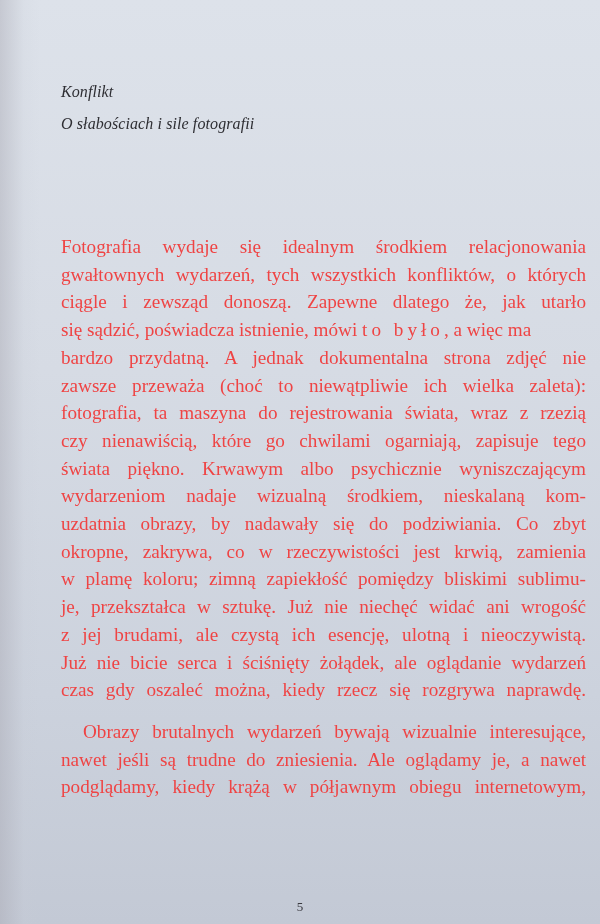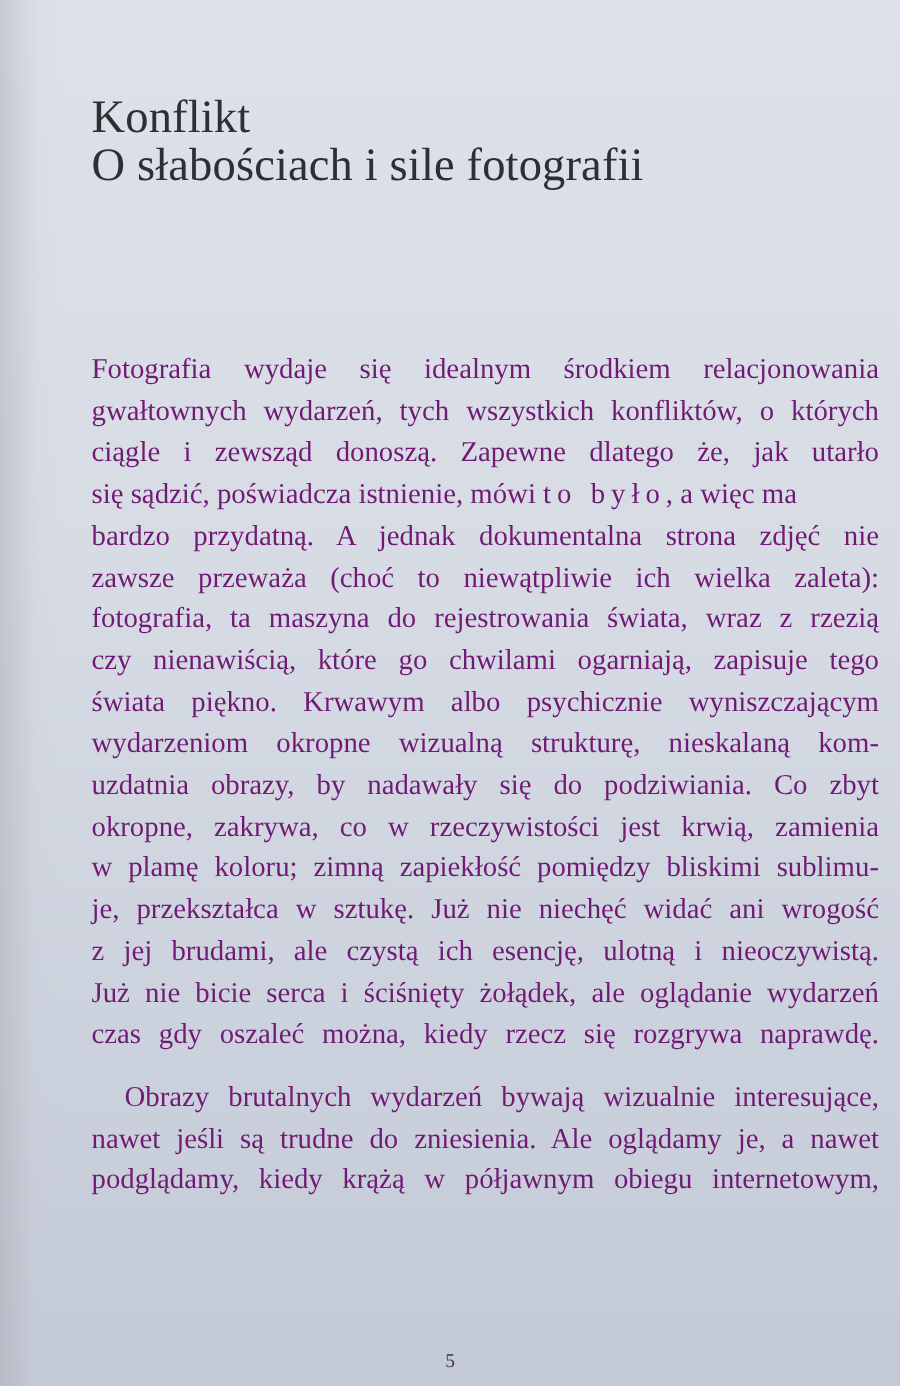--- a/index.html
+++ b/index.html
@@ -22,36 +22,37 @@
       background: linear-gradient(90deg, rgba(170,170,180,0.45) 0%, rgba(200,204,214,0.15) 60%, rgba(220,224,232,0) 100%);
     }
     .page {
       position: absolute;
       left: 61px;
       top: 0;
       width: 520px;
     }
     .chapter-title {
       position: absolute;
-      top: 62px;
+      top: 76px;
       left: 0;
-      font-size: 31px;
+      font-style: italic;
+      font-size: 16px;
       line-height: 32px;
       color: #2e2e33;
       letter-spacing: 0.1px;
     }
     .chapter-title div { white-space: nowrap; }
     .body-text {
       position: absolute;
       top: 233px;
       left: 0;
       width: 520px;
       font-size: 19.2px;
       line-height: 27.7px;
-      color: #701a75;
+      color: #ef4444;
     }
     .line {
       white-space: nowrap;
       display: block;
       text-align: justify;
       text-align-last: justify;
       width: 525px;
     }
     .line.indent {
       padding-left: 22px;
@@ -84,21 +85,21 @@
     <div>
       <span class="line">Fotografia wydaje się idealnym środkiem relacjonowania</span>
       <span class="line">gwałtownych wydarzeń, tych wszystkich konfliktów, o których</span>
       <span class="line">ciągle i zewsząd donoszą. Zapewne dlatego że, jak utarło</span>
       <span class="line" style="text-align-last:left;"><span>się sądzić, poświadcza istnienie, mówi</span> <span class="spaced">to było</span><span>, a więc ma</span></span>
       <span class="line">bardzo przydatną. A jednak dokumentalna strona zdjęć nie</span>
       <span class="line">zawsze przeważa (choć to niewątpliwie ich wielka zaleta):</span>
       <span class="line">fotografia, ta maszyna do rejestrowania świata, wraz z rzezią</span>
       <span class="line">czy nienawiścią, które go chwilami ogarniają, zapisuje tego</span>
       <span class="line">świata piękno. Krwawym albo psychicznie wyniszczającym</span>
-      <span class="line">wydarzeniom okropne wizualną strukturę, nieskalaną kom-</span>
+      <span class="line">wydarzeniom nadaje wizualną środkiem, nieskalaną kom-</span>
       <span class="line">uzdatnia obrazy, by nadawały się do podziwiania. Co zbyt</span>
       <span class="line">okropne, zakrywa, co w rzeczywistości jest krwią, zamienia</span>
       <span class="line">w plamę koloru; zimną zapiekłość pomiędzy bliskimi sublimu-</span>
       <span class="line">je, przekształca w sztukę. Już nie niechęć widać ani wrogość</span>
       <span class="line">z jej brudami, ale czystą ich esencję, ulotną i nieoczywistą.</span>
       <span class="line">Już nie bicie serca i ściśnięty żołądek, ale oglądanie wydarzeń</span>
       <span class="line">czas gdy oszaleć można, kiedy rzecz się rozgrywa naprawdę.</span>
     </div>
     <div>
       <span class="line indent">Obrazy brutalnych wydarzeń bywają wizualnie interesujące,</span>

